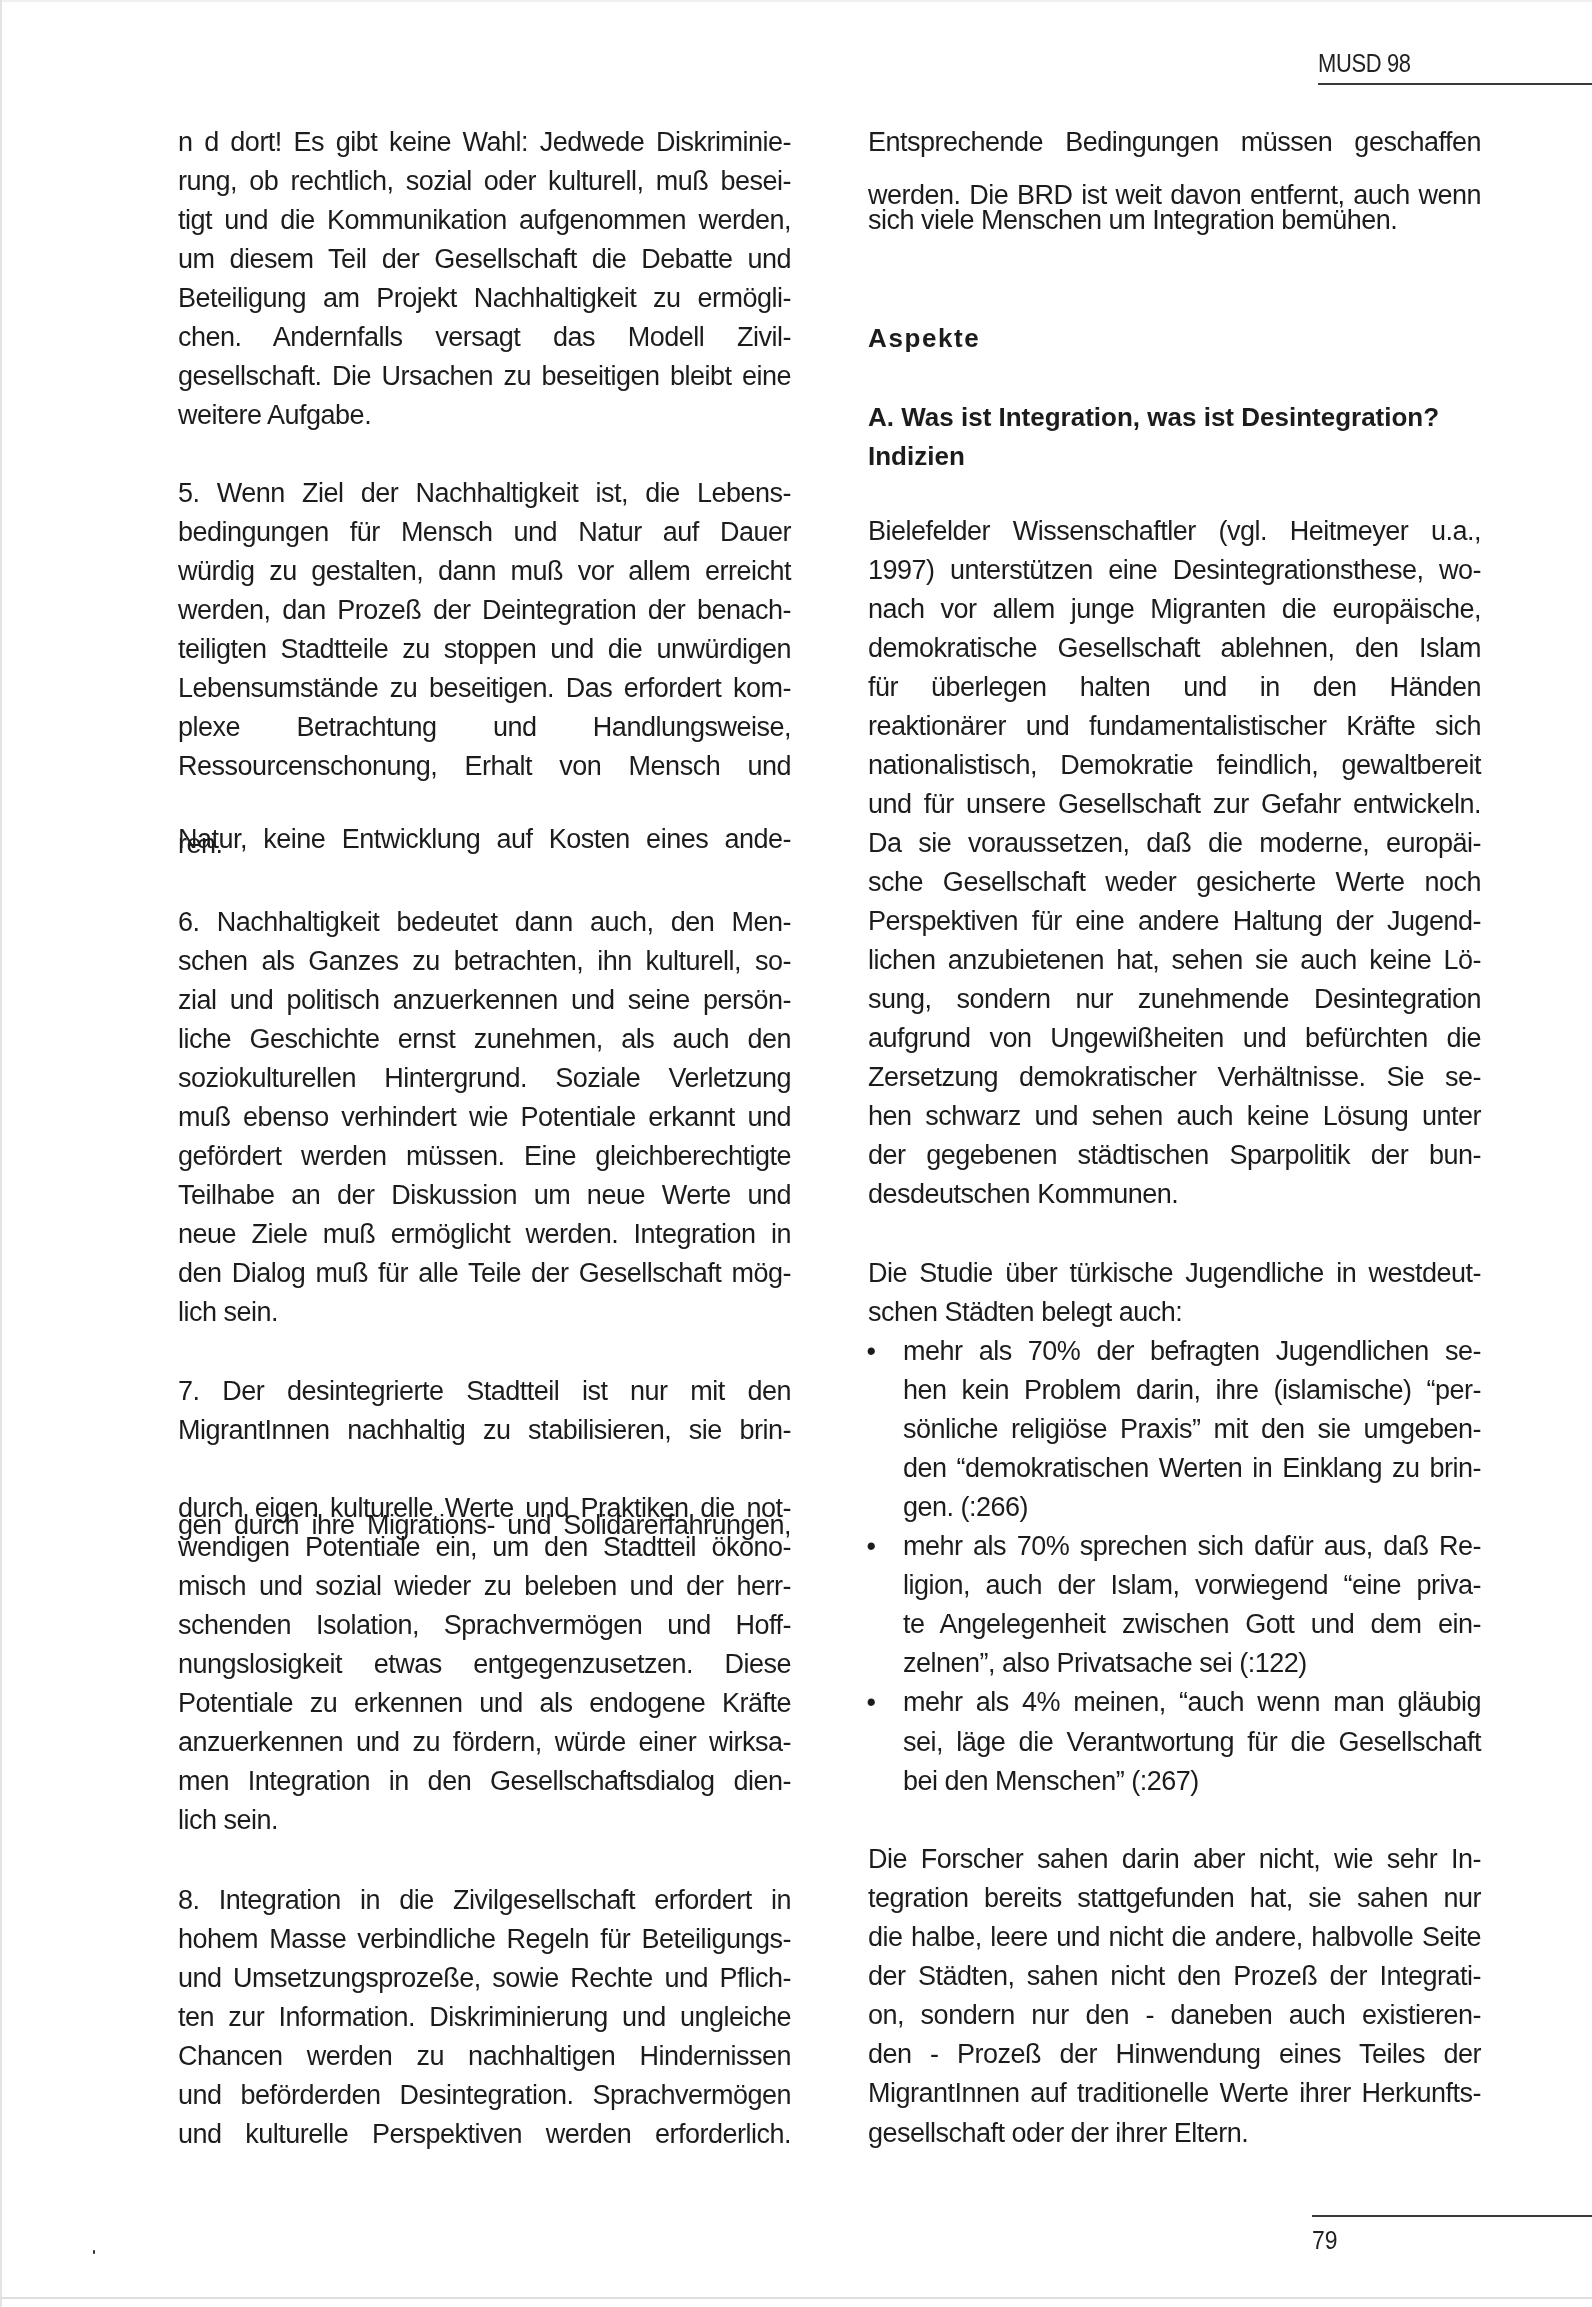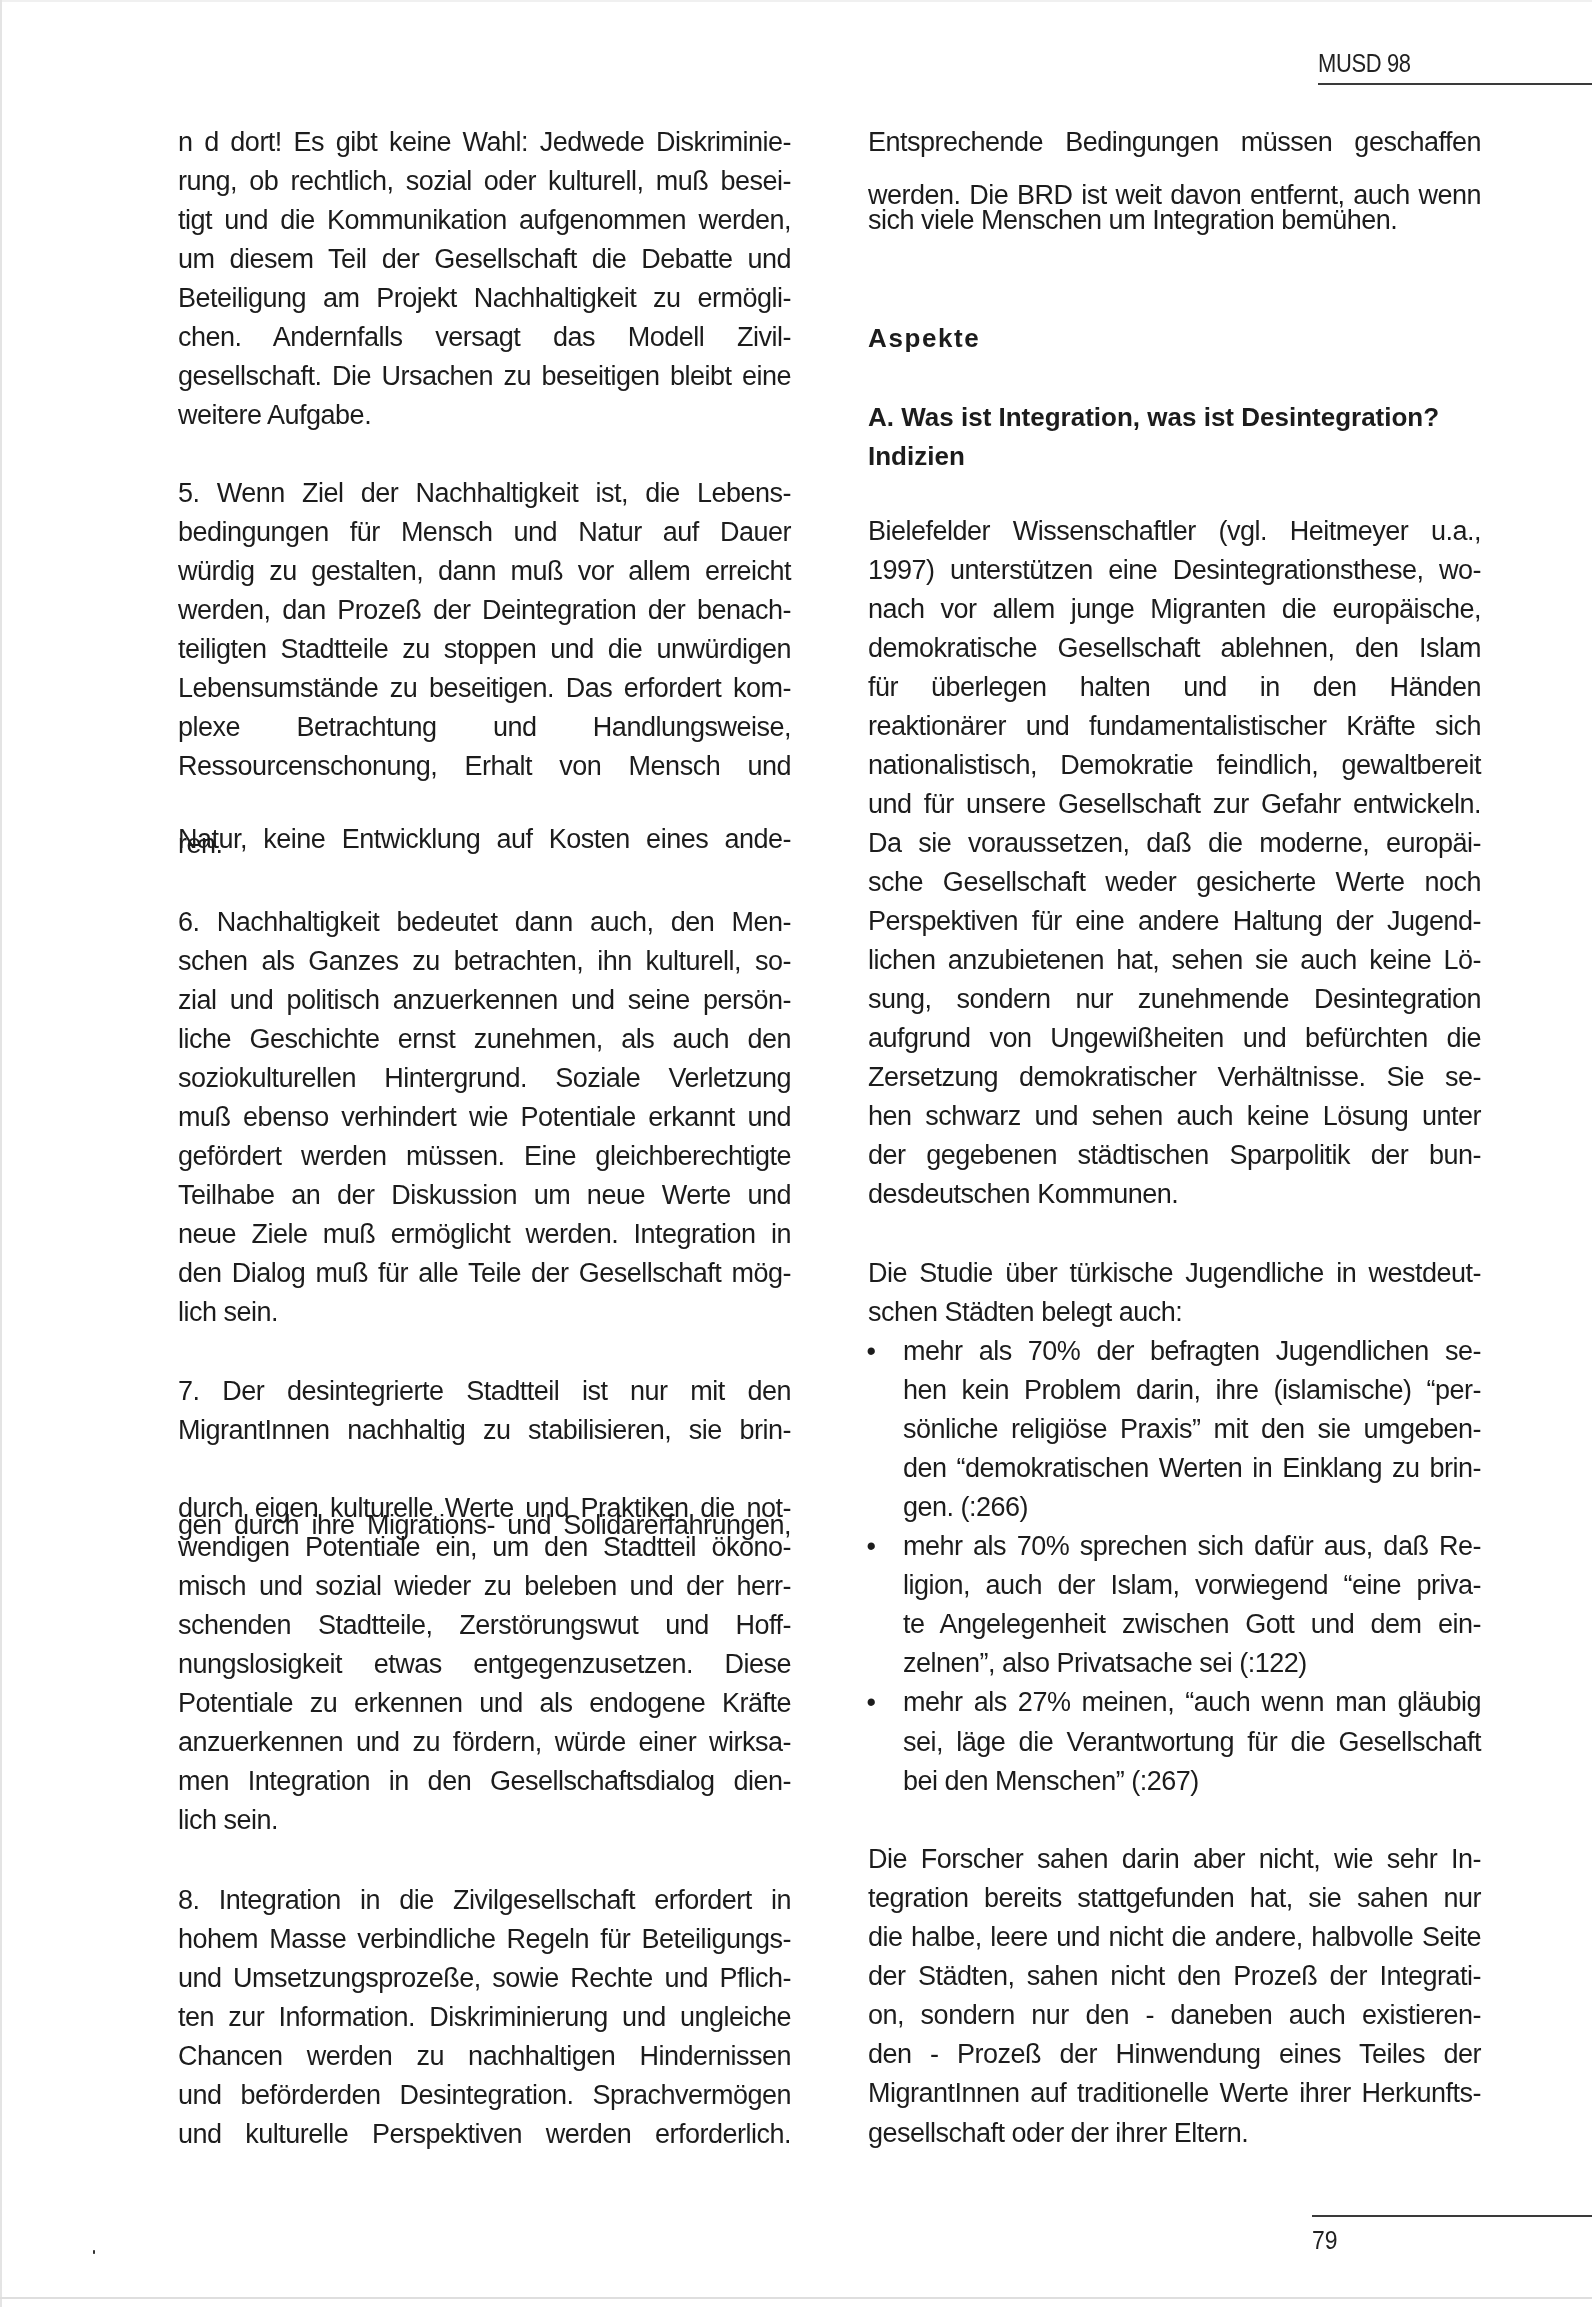--- a/index.html
+++ b/index.html
@@ -84,21 +84,21 @@
       <div class="line last" style="top:1293px">lich sein.</div>
     </div>
 
     <div>
       <div class="line" style="top:1372px">7.  Der desintegrierte Stadtteil ist nur mit den</div>
       <div class="line" style="top:1411px">MigrantInnen nachhaltig zu stabilisieren, sie brin-</div>
       <div class="line" style="top:1506px">gen durch ihre Migrations- und Solidarerfahrungen,</div>
       <div class="line" style="top:1489px">durch eigen kulturelle Werte und Praktiken die not-</div>
       <div class="line" style="top:1528px">wendigen Potentiale ein, um den Stadtteil ökono-</div>
       <div class="line" style="top:1567px">misch und sozial wieder zu beleben und der herr-</div>
-      <div class="line" style="top:1606px">schenden Stadtteile, Zerstörungswut und Hoff-</div>
+      <div class="line" style="top:1606px">schenden Isolation, Sprachvermögen und Hoff-</div>
       <div class="line" style="top:1645px">nungslosigkeit etwas entgegenzusetzen. Diese</div>
       <div class="line" style="top:1684px">Potentiale zu erkennen und als endogene Kräfte</div>
       <div class="line" style="top:1723px">anzuerkennen und zu fördern, würde einer wirksa-</div>
       <div class="line" style="top:1762px">men Integration in den Gesellschaftsdialog dien-</div>
       <div class="line last" style="top:1801px">lich sein.</div>
     </div>
 
     <div>
       <div class="line" style="top:1881px">8.  Integration in die Zivilgesellschaft erfordert in</div>
       <div class="line" style="top:1920px">hohem Masse verbindliche Regeln für Beteiligungs-</div>
@@ -162,21 +162,21 @@
       <div>
         <div class="bullet-dot" style="top:1527px; left:-1.6px">•</div>
         <div class="line indent" style="top:1527px">mehr als 70% sprechen sich dafür aus, daß Re-</div>
         <div class="line indent" style="top:1566px">ligion, auch der Islam, vorwiegend  “eine priva-</div>
         <div class="line indent" style="top:1605px">te Angelegenheit zwischen Gott und dem ein-</div>
         <div class="line indent last" style="top:1644px">zelnen”, also Privatsache sei (:122)</div>
       </div>
 
       <div>
         <div class="bullet-dot" style="top:1683px; left:-1.6px">•</div>
-        <div class="line indent" style="top:1683px">mehr als 27% meinen, “auch wenn man gläubig</div>
+        <div class="line indent" style="top:1683px">mehr als 4% meinen, “auch wenn man gläubig</div>
         <div class="line indent" style="top:1723px">sei, läge die Verantwortung für die Gesellschaft</div>
         <div class="line indent last" style="top:1762px">bei den Menschen” (:267)</div>
       </div>
     </div>
 
     <div>
       <div class="line" style="top:1840px">Die Forscher sahen darin aber nicht, wie sehr In-</div>
       <div class="line" style="top:1879px">tegration bereits stattgefunden hat, sie sahen nur</div>
       <div class="line" style="top:1918px">die halbe, leere und nicht die andere, halbvolle Seite</div>
       <div class="line" style="top:1957px">der Städten, sahen nicht den Prozeß der Integrati-</div>

